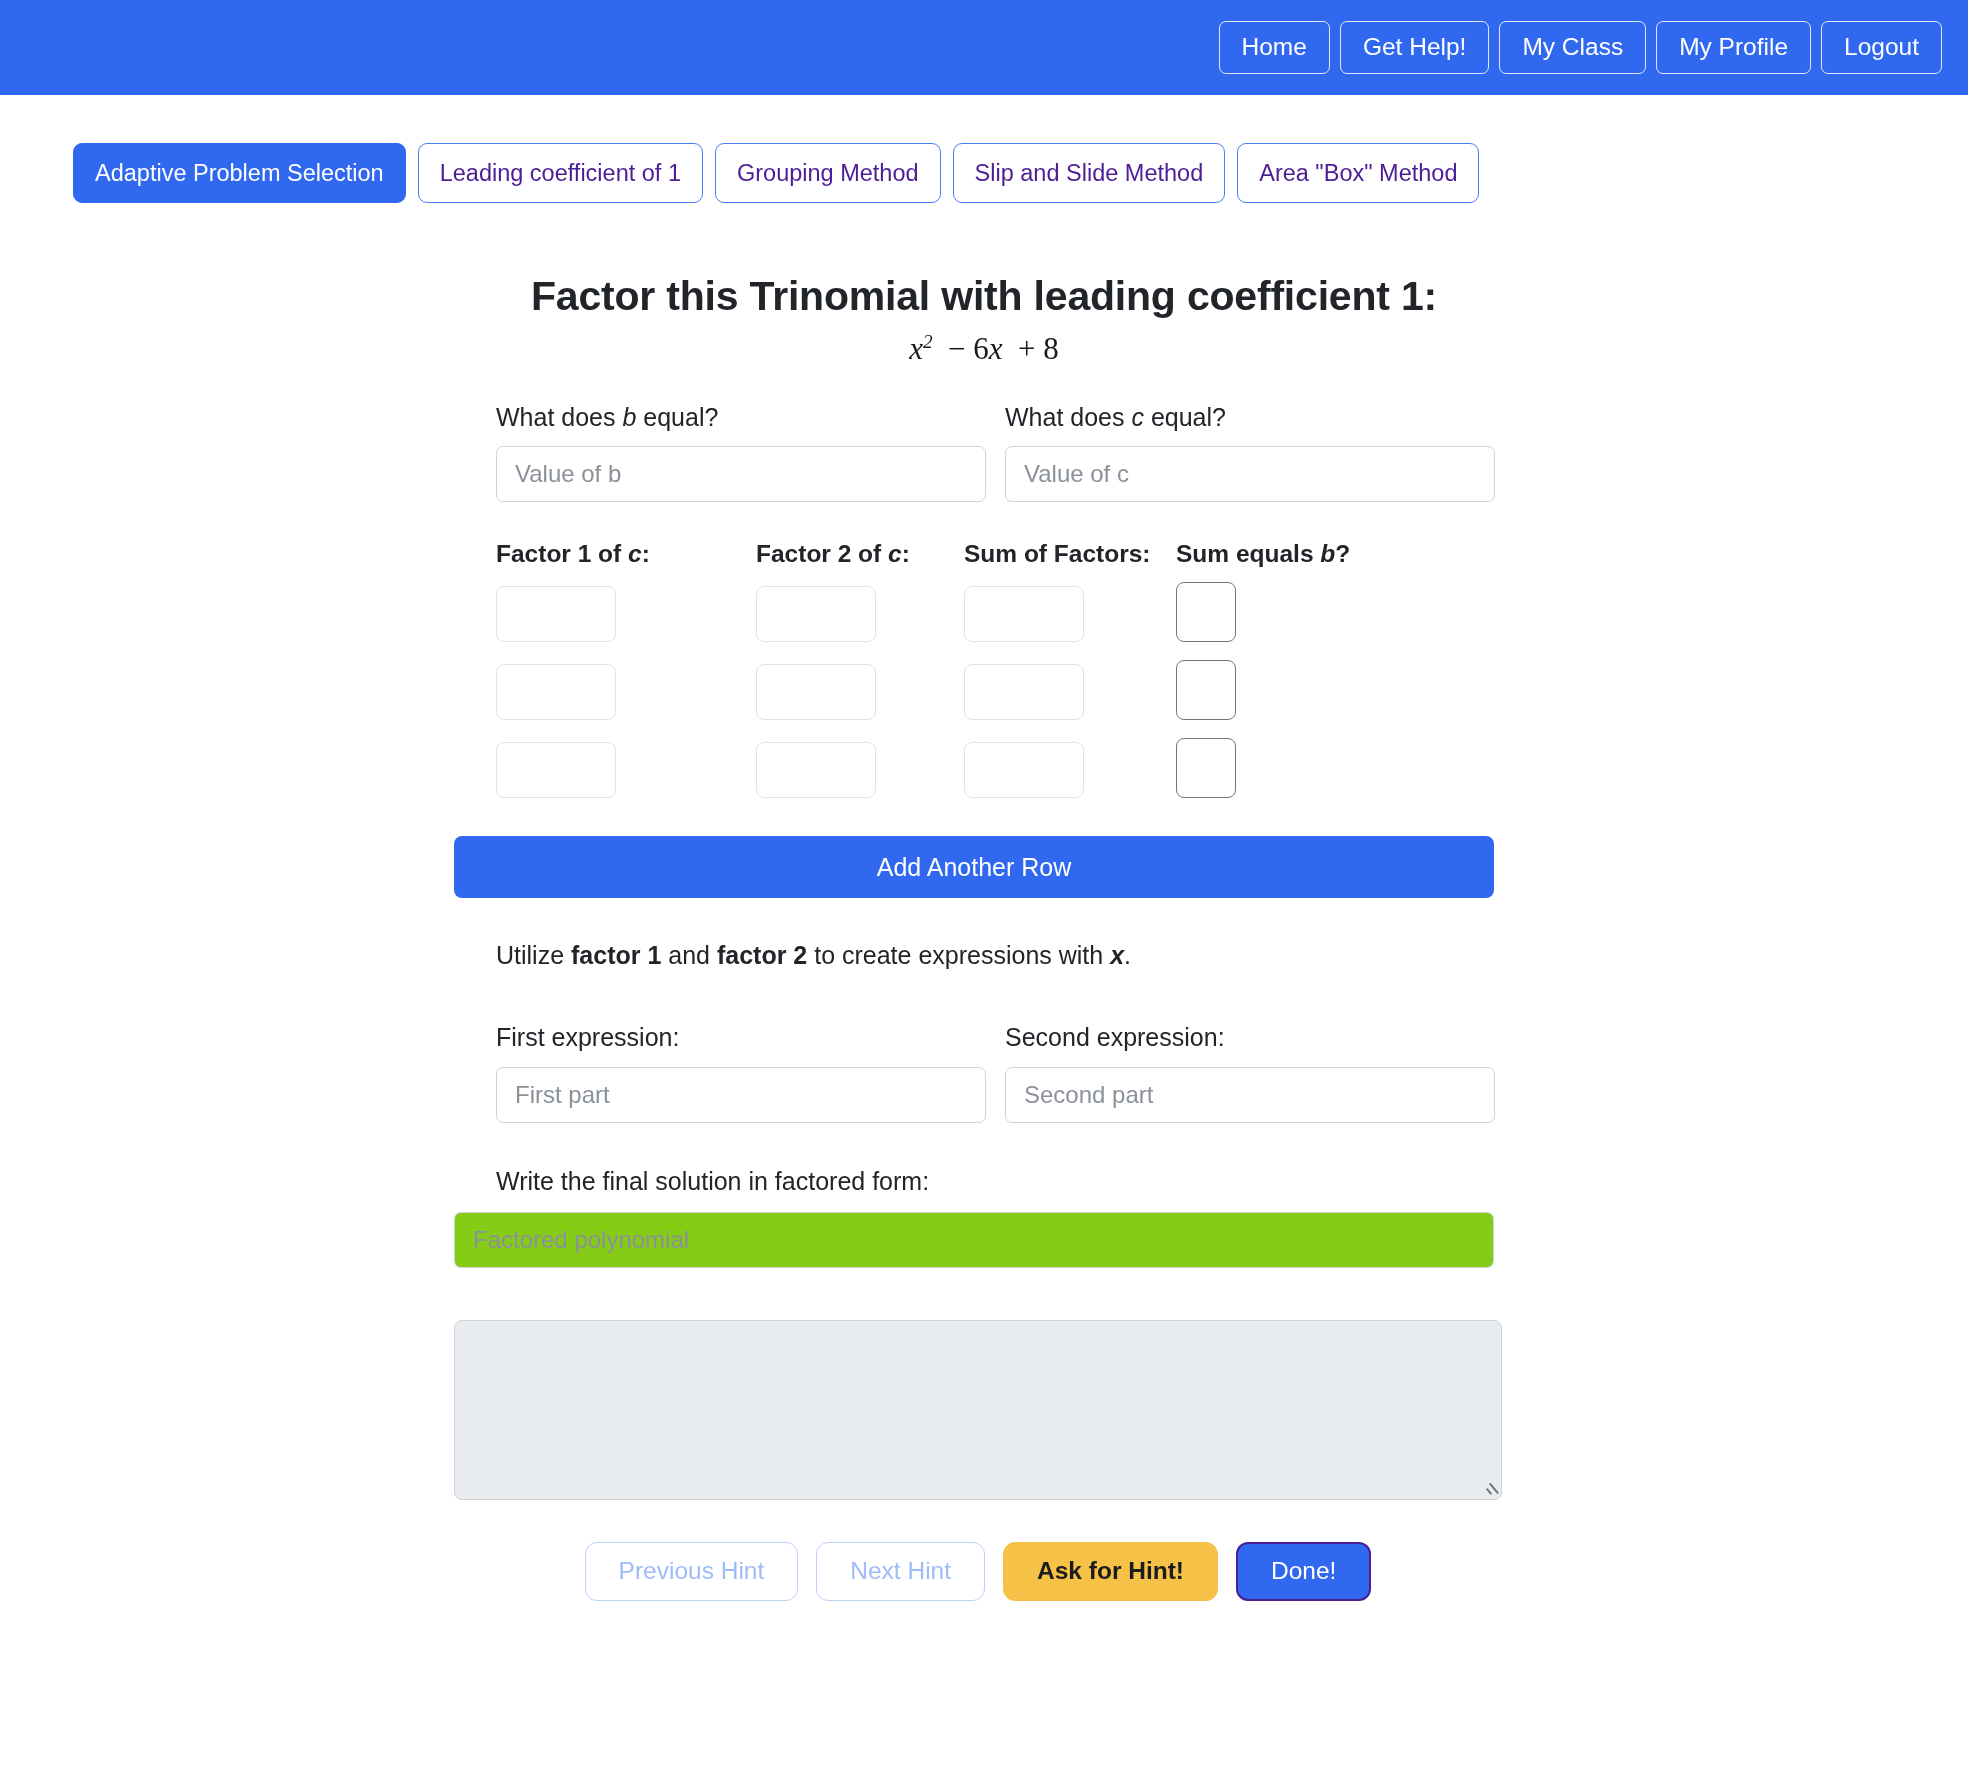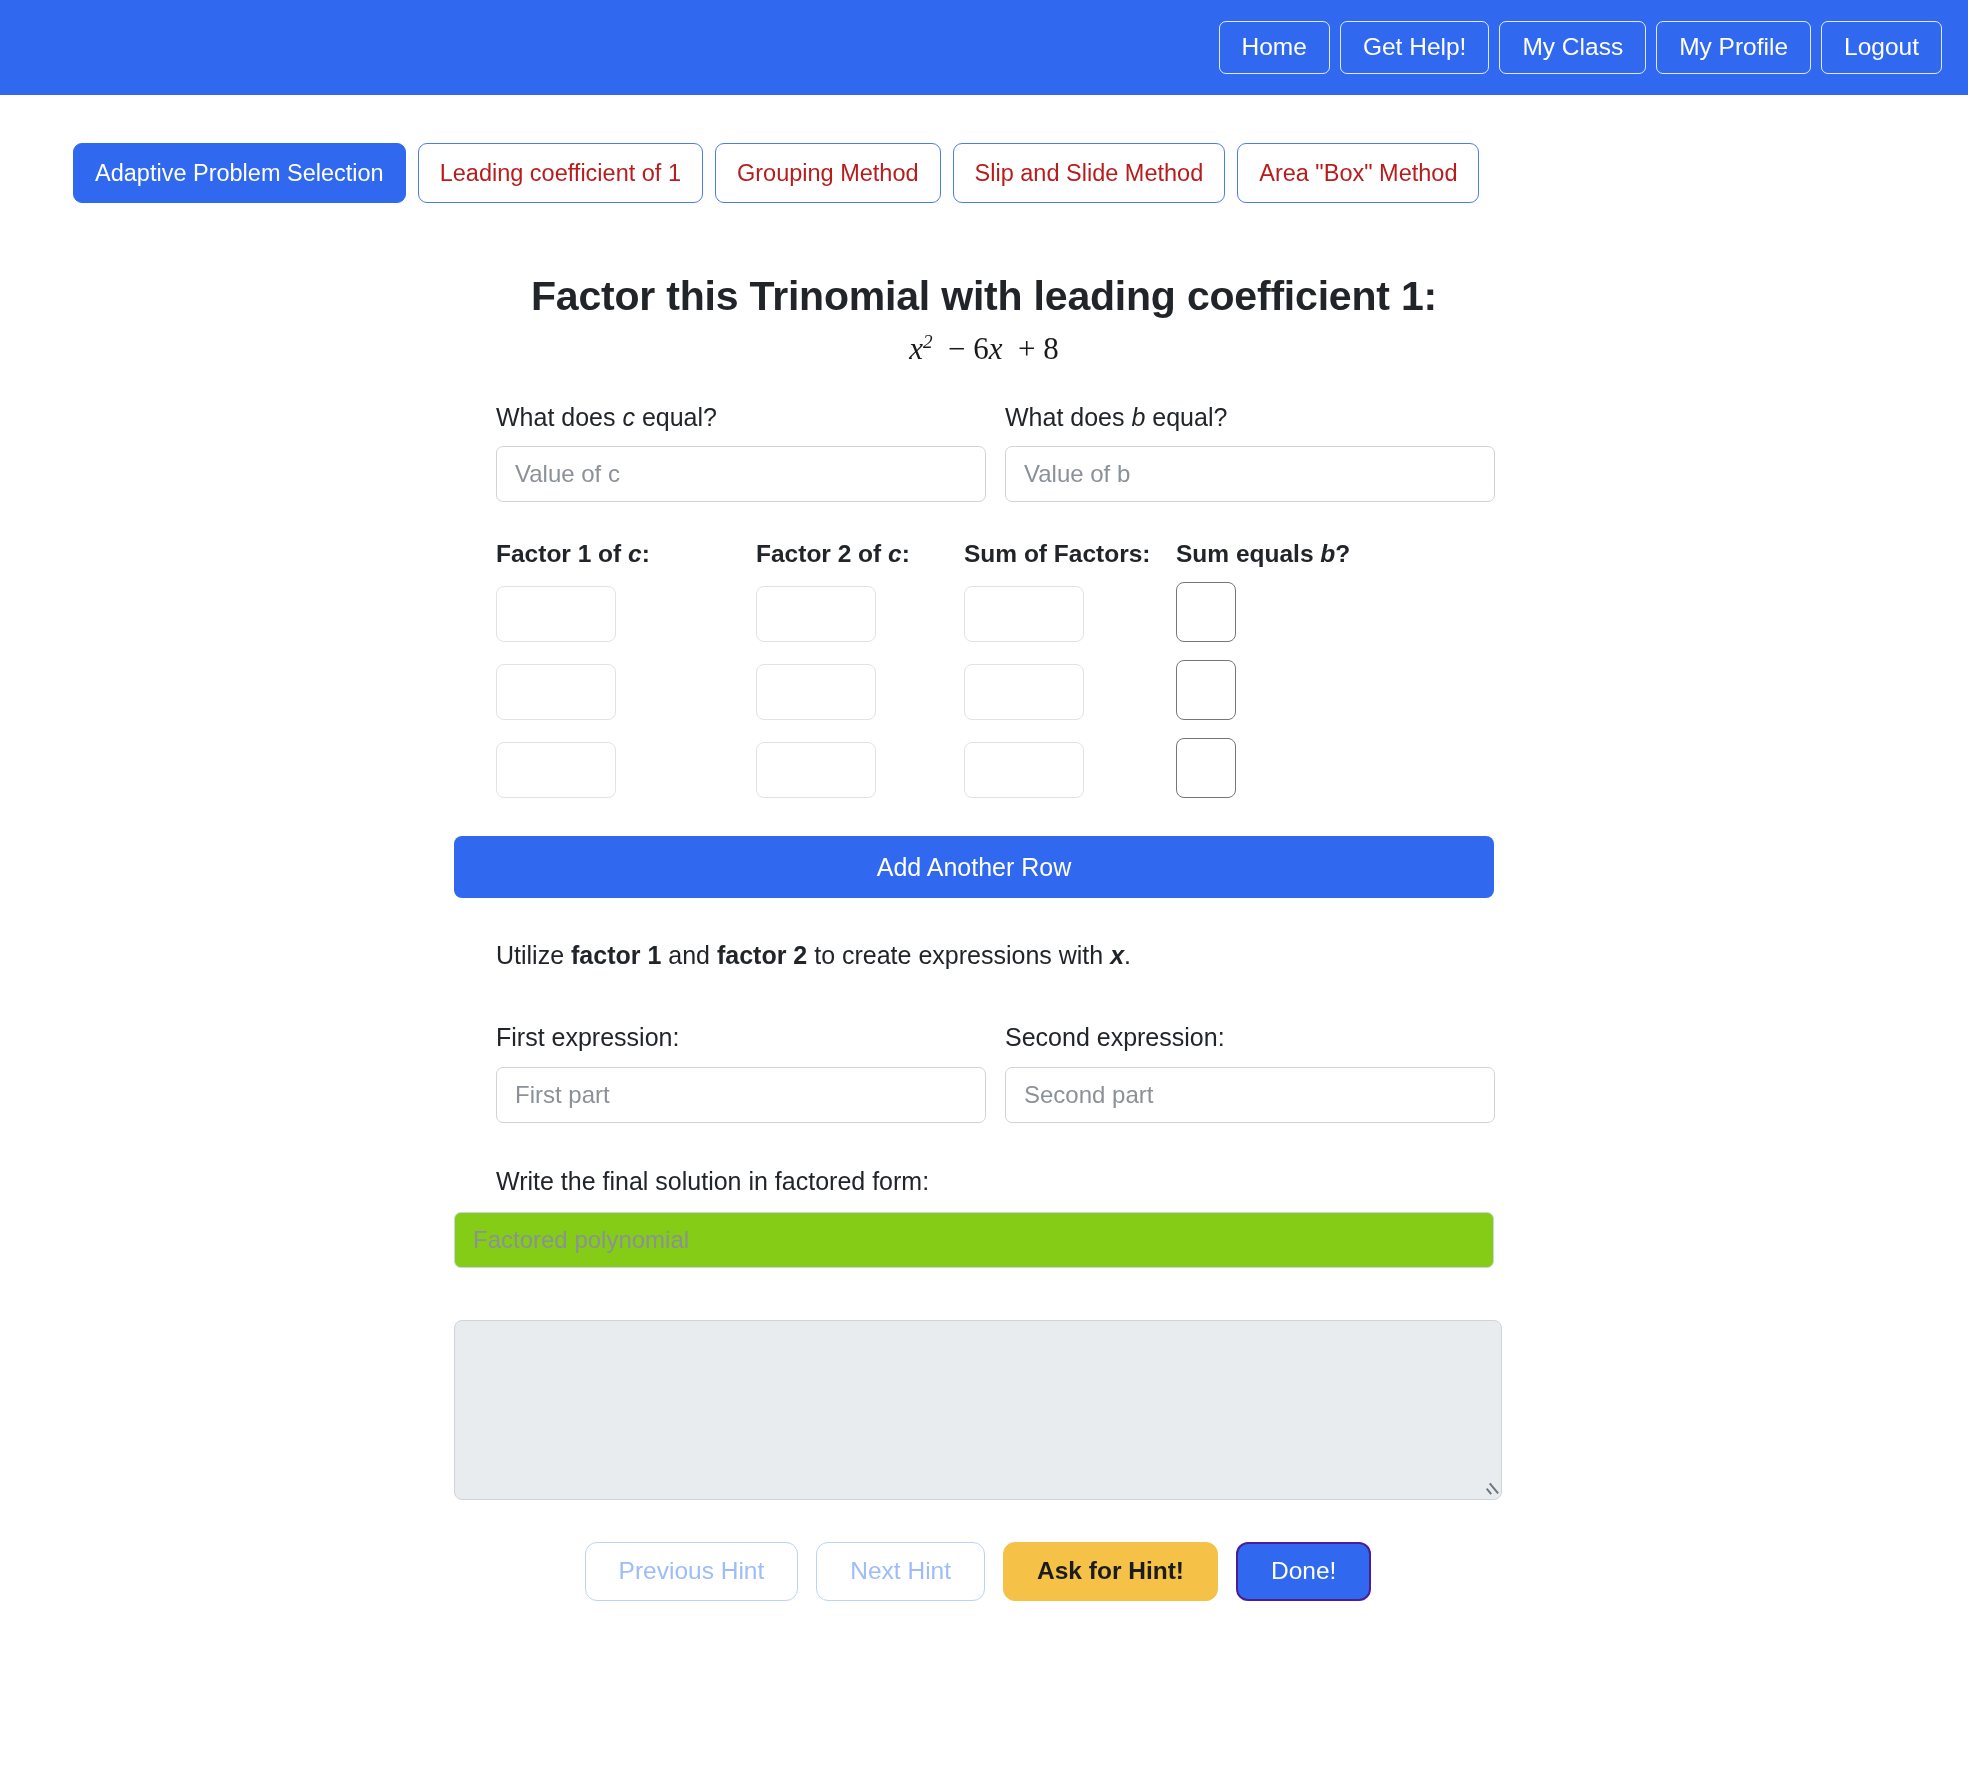--- a/index.html
+++ b/index.html
@@ -38,21 +38,21 @@
   .tabbar {
     display: flex;
     align-items: flex-start;
     padding: 48px 0 0 73px;
     gap: 12px;
   }
   .tab {
     border: 1px solid #4a7bf2;
     border-radius: 9px;
     background: #ffffff;
-    color: #b91c1c;
+    color: #4c1d95;
     font-size: 23.5px;
     font-family: "Liberation Sans", sans-serif;
     padding: 16px 21px;
     line-height: 1.12;
     cursor: pointer;
     white-space: nowrap;
   }
   .tab.active {
     background: #3069f0;
     color: #ffffff;
@@ -297,26 +297,26 @@
   <div class="formula">
     <i>x</i><sup>2</sup>
     <span>&nbsp;−&nbsp;6<i>x</i></span>
     <span>&nbsp;+&nbsp;8</span>
   </div>
 
   <div class="form-area">
 
     <div class="row2">
       <div class="col-half">
+        <div class="field-label"><span>What does </span><i>b</i><span> equal?</span></div>
+        <input class="text-input" type="text" placeholder="Value of b" style="">
+      </div>
+      <div class="col-half">
         <div class="field-label"><span>What does </span><i>c</i><span> equal?</span></div>
         <input class="text-input" type="text" placeholder="Value of c" style="">
-      </div>
-      <div class="col-half">
-        <div class="field-label"><span>What does </span><i>b</i><span> equal?</span></div>
-        <input class="text-input" type="text" placeholder="Value of b" style="">
       </div>
     </div>
 
     <div class="factor-table">
       <div class="ft-head">
         <div class="c1"><span>Factor 1 of </span><i>c</i><span>:</span></div>
         <div class="c2"><span>Factor 2 of </span><i>c</i><span>:</span></div>
         <div class="c3"><span>Sum of Factors:</span></div>
         <div class="c4"><span>Sum equals </span><i>b</i><span>?</span></div>
       </div>

